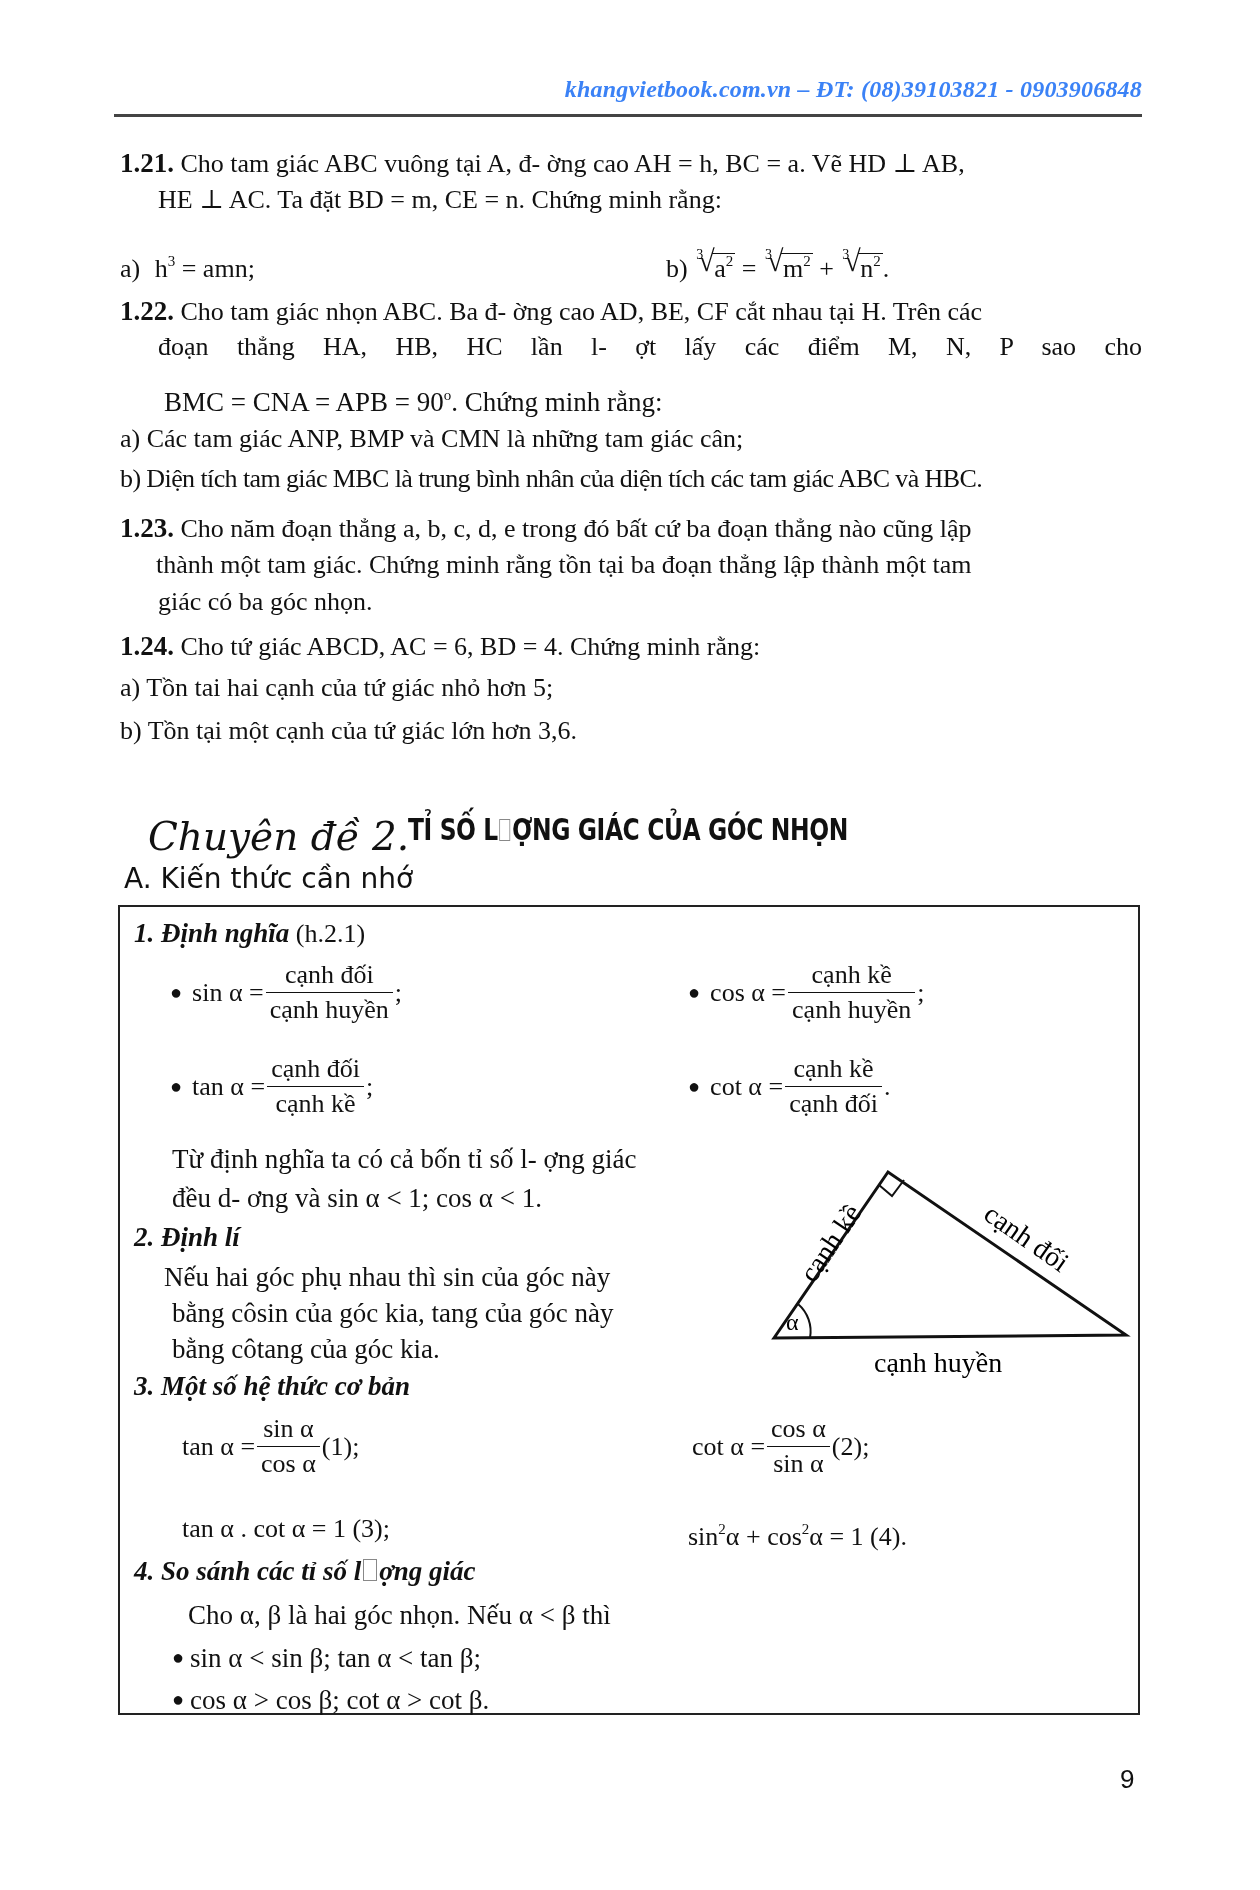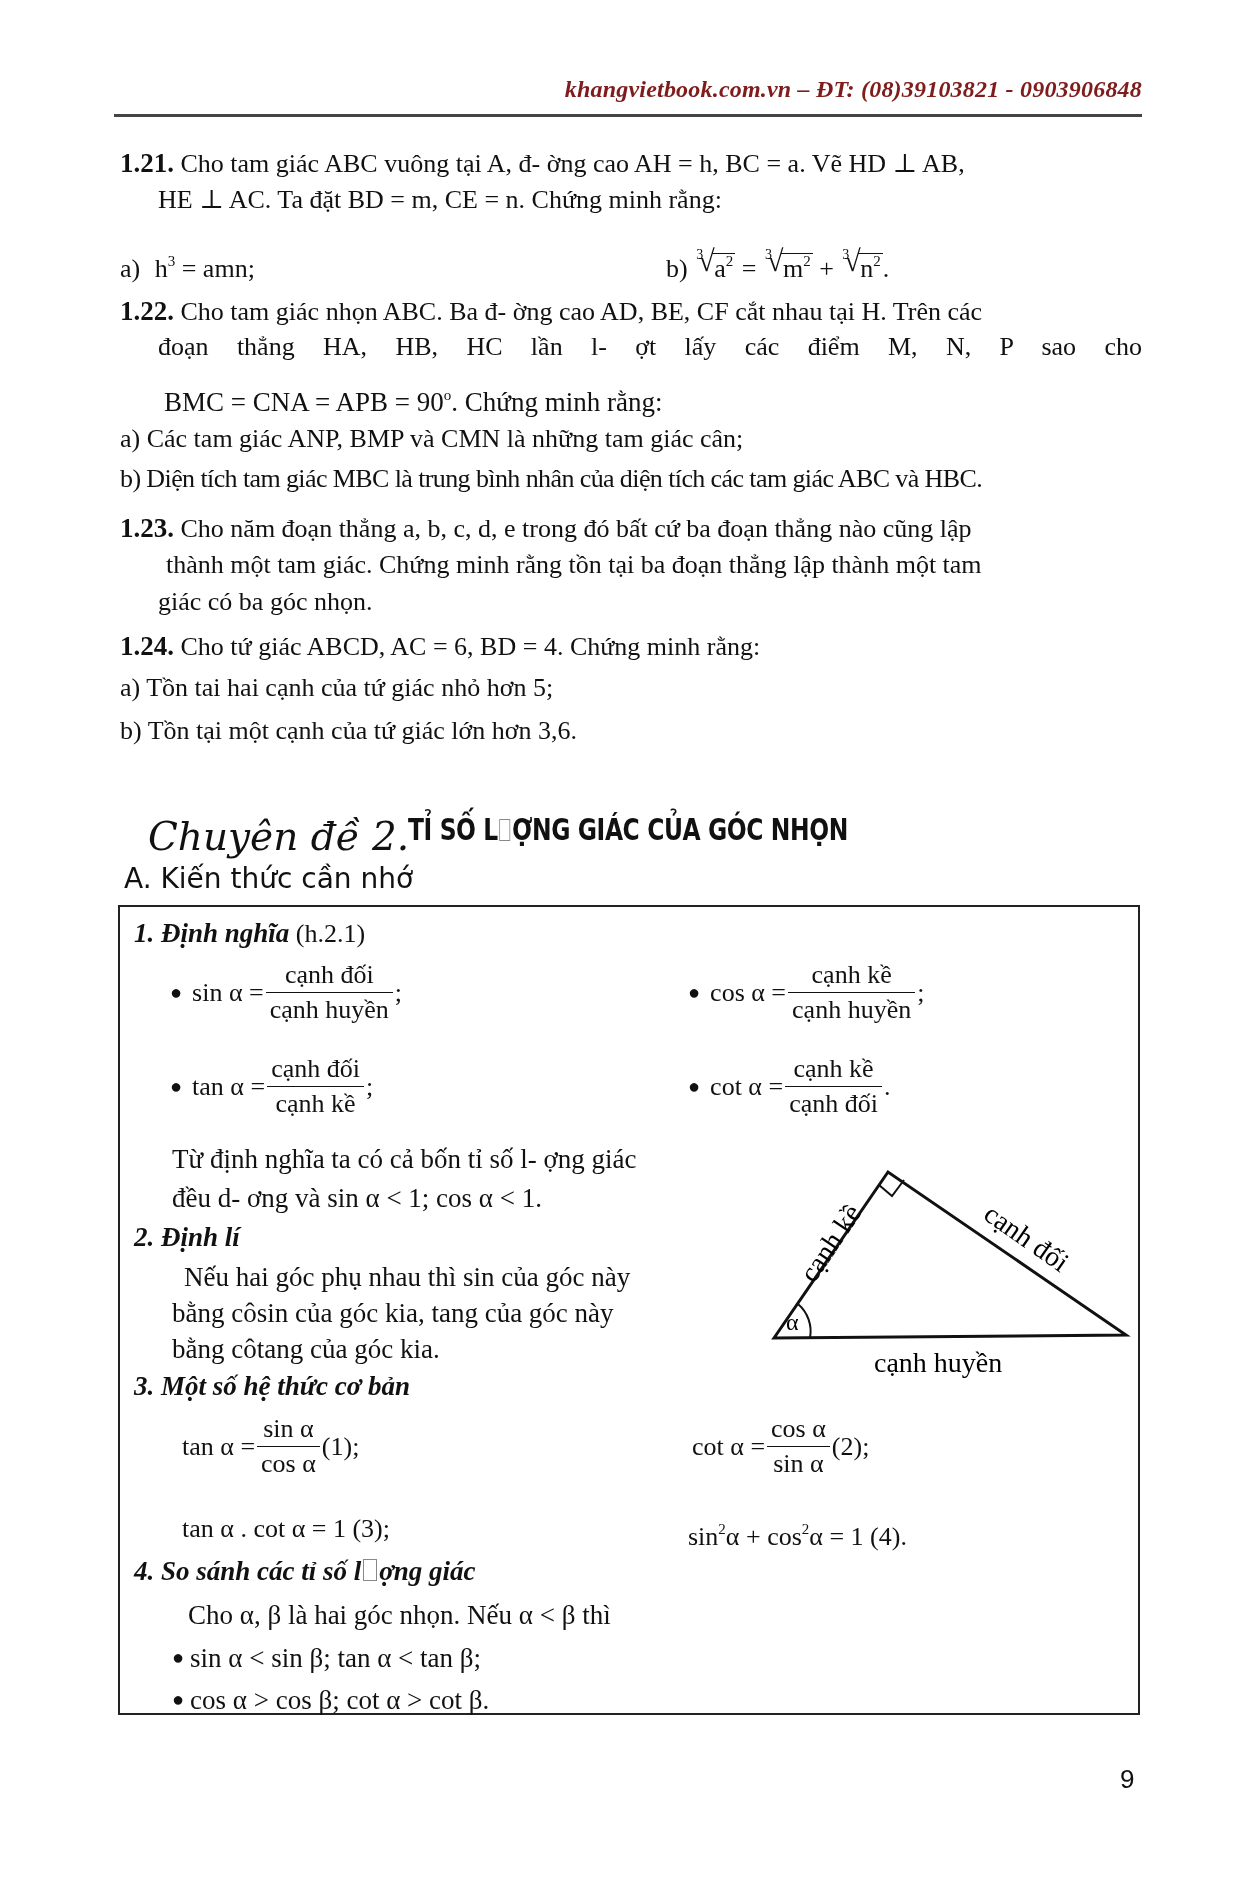--- a/index.html
+++ b/index.html
@@ -1,20 +1,20 @@
 <!DOCTYPE html>
 <html><head>
 <meta charset="utf-8">
 <style>
   html, body { margin: 0; padding: 0; background: #ffffff; }
   body { width: 1260px; height: 1890px; position: relative; overflow: hidden;
          font-family: "Liberation Serif", "DejaVu Serif", serif; color: #111; }
   .abs { position: absolute; }
   .header-text { left: 0; width: 1142px; top: 76px; text-align: right;
-                 font-style: italic; font-weight: bold; font-size: 24px; color: #7f1d1d; letter-spacing: 0.2px; }
+                 font-style: italic; font-weight: bold; font-size: 24px; color: #3b82f6; letter-spacing: 0.2px; }
   .header-rule { left: 114px; width: 1028px; top: 114px; height: 3px; background: #444; }
   .line { font-size: 26px; line-height: 30px; white-space: nowrap; }
   .pnum { font-weight: bold; font-size: 27px; }
   .justify { text-align: justify; text-align-last: justify; }
   .sup { font-size: 15px; vertical-align: 11px; }
   .root { display: inline-block; position: relative; padding-left: 18px; }
   .root .idx { position: absolute; left: 2px; top: -6px; font-size: 14px; }
   .root .rad { position: absolute; left: 4px; top: 0; font-size: 30px; line-height: 30px; }
   .root .body { border-top: 1.5px solid #111; padding: 0 2px; }
   .chuyen { font-style: italic; font-size: 39px; font-family: "DejaVu Serif", serif; margin-left: 28px; }
@@ -60,21 +60,21 @@
 <div class="abs line" style="left:164px; top:380px; font-size:27px;">
   <span>BMC = CNA = APB = 90</span><span class="sup">o</span><span>. Chứng minh rằng:</span>
 </div>
 <div class="abs line" style="left:120px; top:424px;">a)  Các tam giác ANP, BMP và CMN là những tam giác cân;</div>
 <div class="abs line" style="left:120px; top:464px; letter-spacing:-0.6px;">b)  Diện tích tam giác MBC là trung bình nhân của diện tích các tam giác ABC và HBC.</div>
 
 <div class="abs line" style="left:120px; top:513px;">
   <span class="pnum">1.23.</span>
   <span>Cho năm đoạn thẳng a, b, c, d, e trong đó bất cứ ba đoạn thẳng nào cũng lập</span>
 </div>
-<div class="abs line" style="left:166px; top:550px;">thành một tam giác. Chứng minh rằng tồn tại ba đoạn thẳng lập thành một tam</div>
+<div class="abs line" style="left:156px; top:550px;">thành một tam giác. Chứng minh rằng tồn tại ba đoạn thẳng lập thành một tam</div>
 <div class="abs line" style="left:158px; top:587px;">giác có ba góc nhọn.</div>
 
 <div class="abs line" style="left:120px; top:631px;text-align:right;">
   <span class="pnum">1.24.</span>
   <span>Cho tứ giác ABCD, AC = 6, BD = 4. Chứng minh rằng:</span>
 </div>
 <div class="abs line" style="left:120px; top:673px;">a)  Tồn tai hai cạnh của tứ giác nhỏ hơn 5;</div>
 <div class="abs line" style="left:120px; top:716px;">b)  Tồn tại một cạnh của tứ giác lớn  hơn  3,6.</div>
 
 <div class="abs chuyen" style="left:120px; top:814px;">Chuyên đề 2.</div>
@@ -123,21 +123,21 @@
       <span class="num">cạnh kề</span>
       <span class="den">cạnh đối</span>
     </span>
   <span>.</span>
 </div>
 
 <div class="abs line" style="left:172px; top:1144px; font-size:27px;">Từ định nghĩa ta có cả bốn tỉ số l- ợng giác</div>
 <div class="abs line" style="left:172px; top:1183px; font-size:27px;">đều d- ơng và sin α &lt; 1; cos α &lt; 1.</div>
 
 <div class="abs line sub-h" style="left:134px; top:1222px;">2.  Định lí</div>
-<div class="abs line" style="left:184px; top:1262px; font-size:27px;">Nếu hai góc phụ nhau thì sin của góc này</div>
+<div class="abs line" style="left:164px; top:1262px; font-size:27px;">Nếu hai góc phụ nhau thì sin của góc này</div>
 <div class="abs line" style="left:172px; top:1298px; font-size:27px;">bằng côsin của góc kia, tang của góc này</div>
 <div class="abs line" style="left:172px; top:1334px; font-size:27px;">bằng côtang của góc kia.</div>
 
 <svg class="abs" style="left:720px; top:1150px;" width="420" height="240" viewBox="0 0 420 240">
   <polygon points="54,188 168,22 406,185" fill="none" stroke="#111" stroke-width="3"></polygon>
   <polyline points="159,35 172,46 184,30" fill="none" stroke="#111" stroke-width="2"></polyline>
   <path d="M 78,154 A 36 36 0 0 1 90,188" fill="none" stroke="#111" stroke-width="2"></path>
   <text x="66" y="180" font-size="24">α</text>
   <g>
     <text x="0" y="0" font-size="28" transform="translate(94,134) rotate(-56)" id="lbl-adj">cạnh kề</text>

